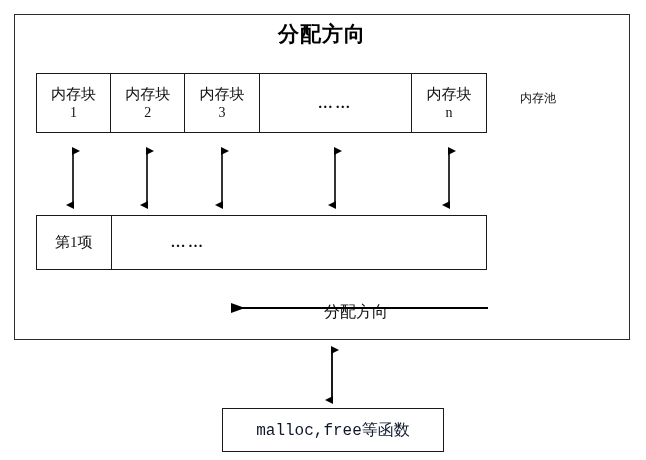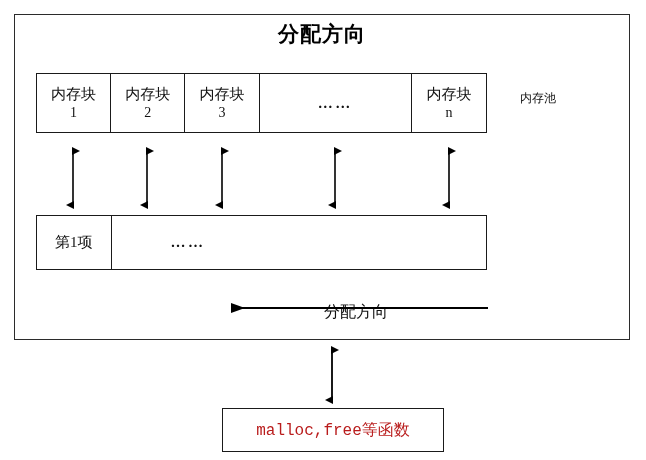--- a/index.html
+++ b/index.html
@@ -116,21 +116,21 @@
   .func-box{
     position:absolute;
     left:222px;top:408px;
     width:222px;height:44px;
     border:1.5px solid #1a1a1a;
     box-sizing:border-box;
     background:#fff;
     display:flex;align-items:center;justify-content:center;
     font-family:"Liberation Mono", monospace;
     font-size:16px;
-    color:#b91c1c;
+    color:#0f172a;
   }
 
   
   .watermark{
     position:absolute;
     left:528px;top:429px;
     font-family:"Liberation Sans", sans-serif;
     font-size:15px;
     color:#d9d9d9;
     letter-spacing:0.5px;

